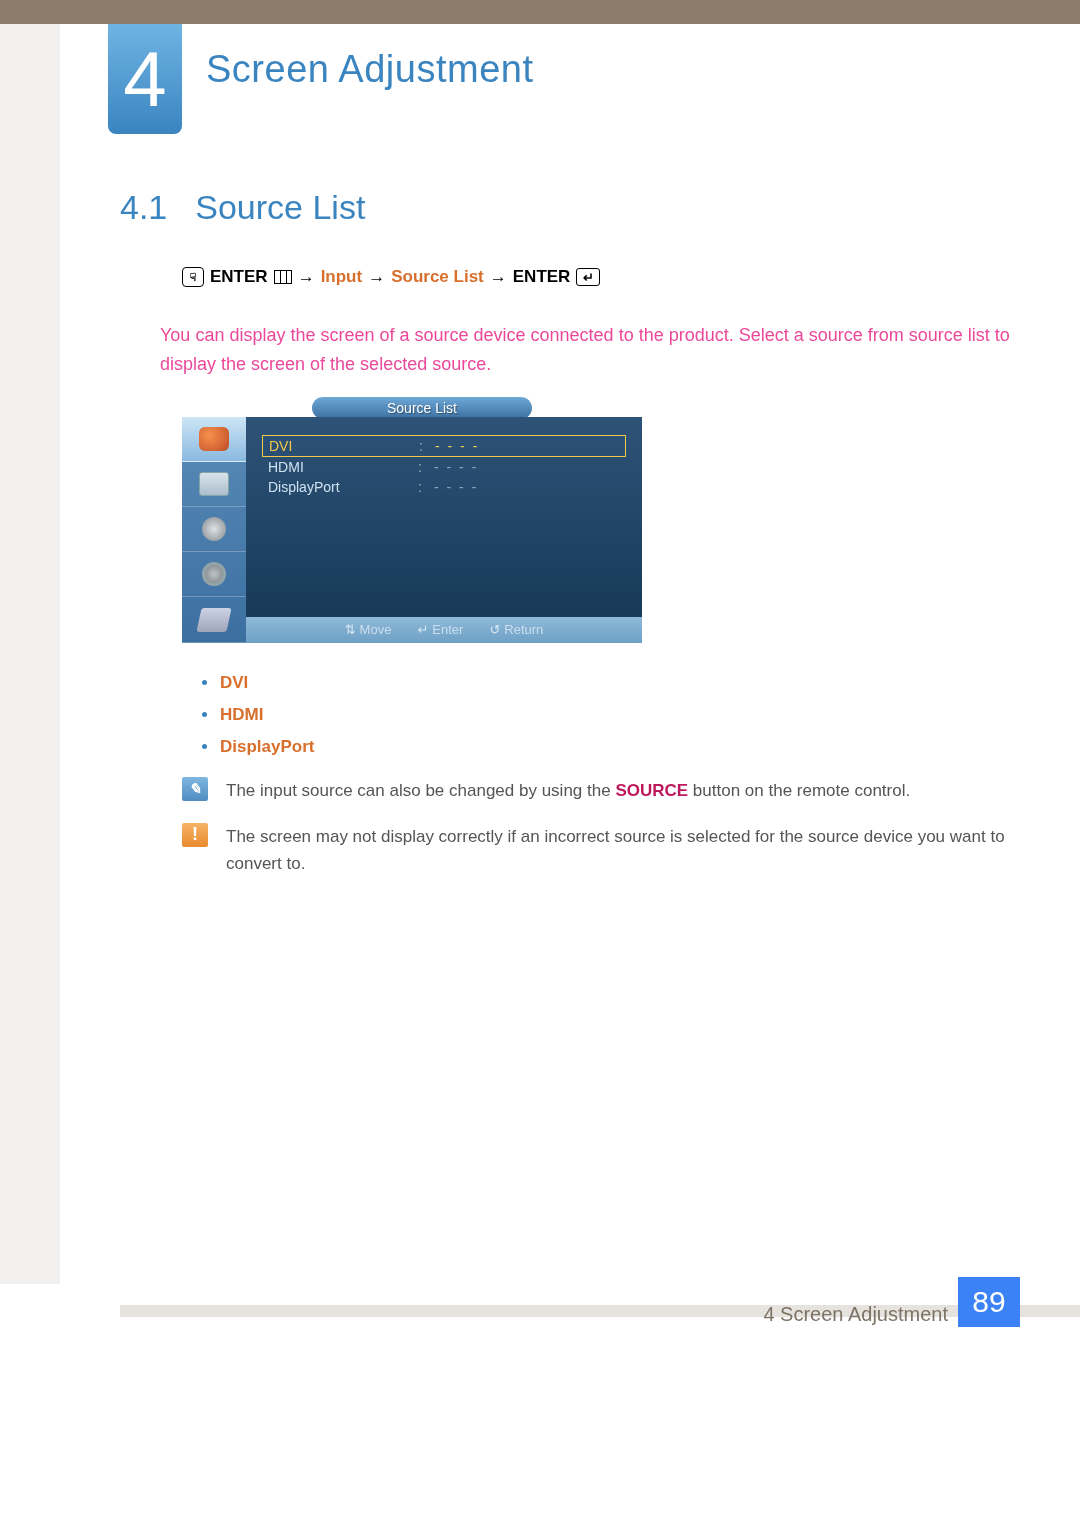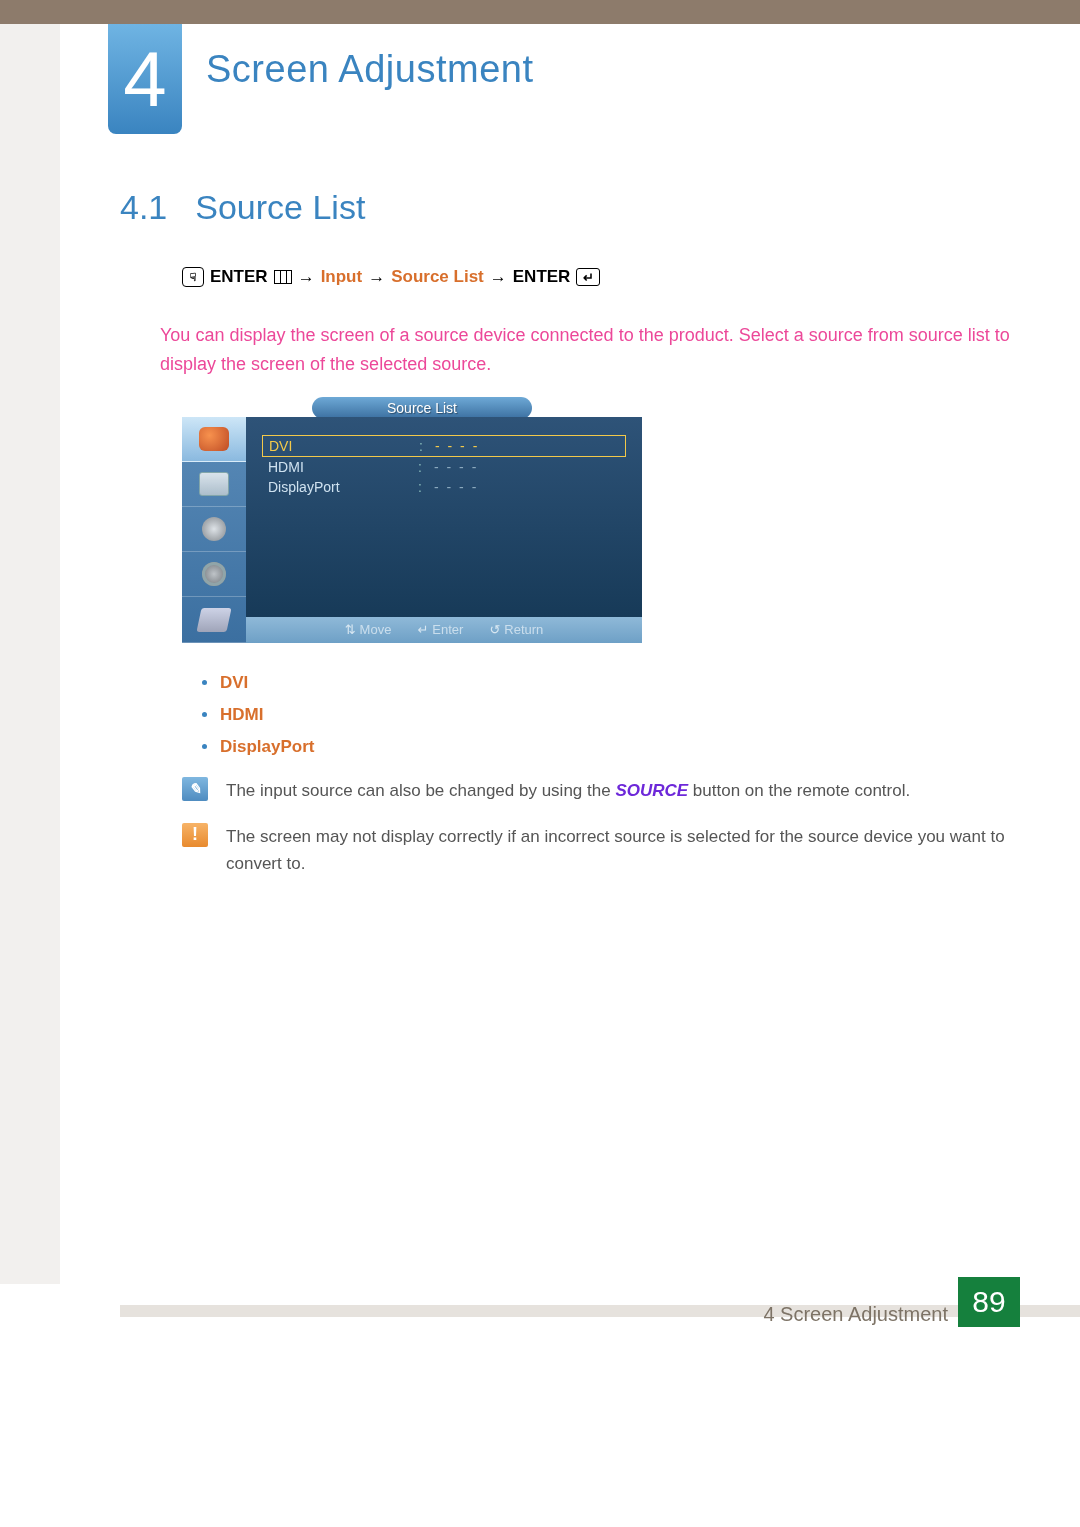--- a/index.html
+++ b/index.html
@@ -261,41 +261,41 @@
   }
   .note-icon.pencil {
     background: linear-gradient(#7fb7e0,#4f8cc0);
     font-size: 15px;
     font-style: italic;
   }
   .note-icon.warn {
     background: linear-gradient(#f7b367,#e88a2e);
     font-size: 18px;
   }
-  .note-text b { font-weight: bold; color: #6d28d9; font-style: italic; }
+  .note-text b { font-weight: bold; color: #be185d; }
   
   .page-footer {
     position: absolute;
     bottom: 198px;
     left: 0; right: 0;
     height: 50px;
   }
   .footer-label {
     position: absolute;
     right: 132px;
     top: 24px;
     font-size: 20px;
     color: #7d7366;
   }
   .footer-pagebox {
     position: absolute;
     right: 60px;
     top: -2px;
     width: 62px; height: 50px;
-    background: #15803d;
+    background: #3b82f6;
     color: #fff;
     display: flex;
     align-items: center;
     justify-content: center;
     font-size: 30px;
   }
 </style>
 </head>
 <body>
 

